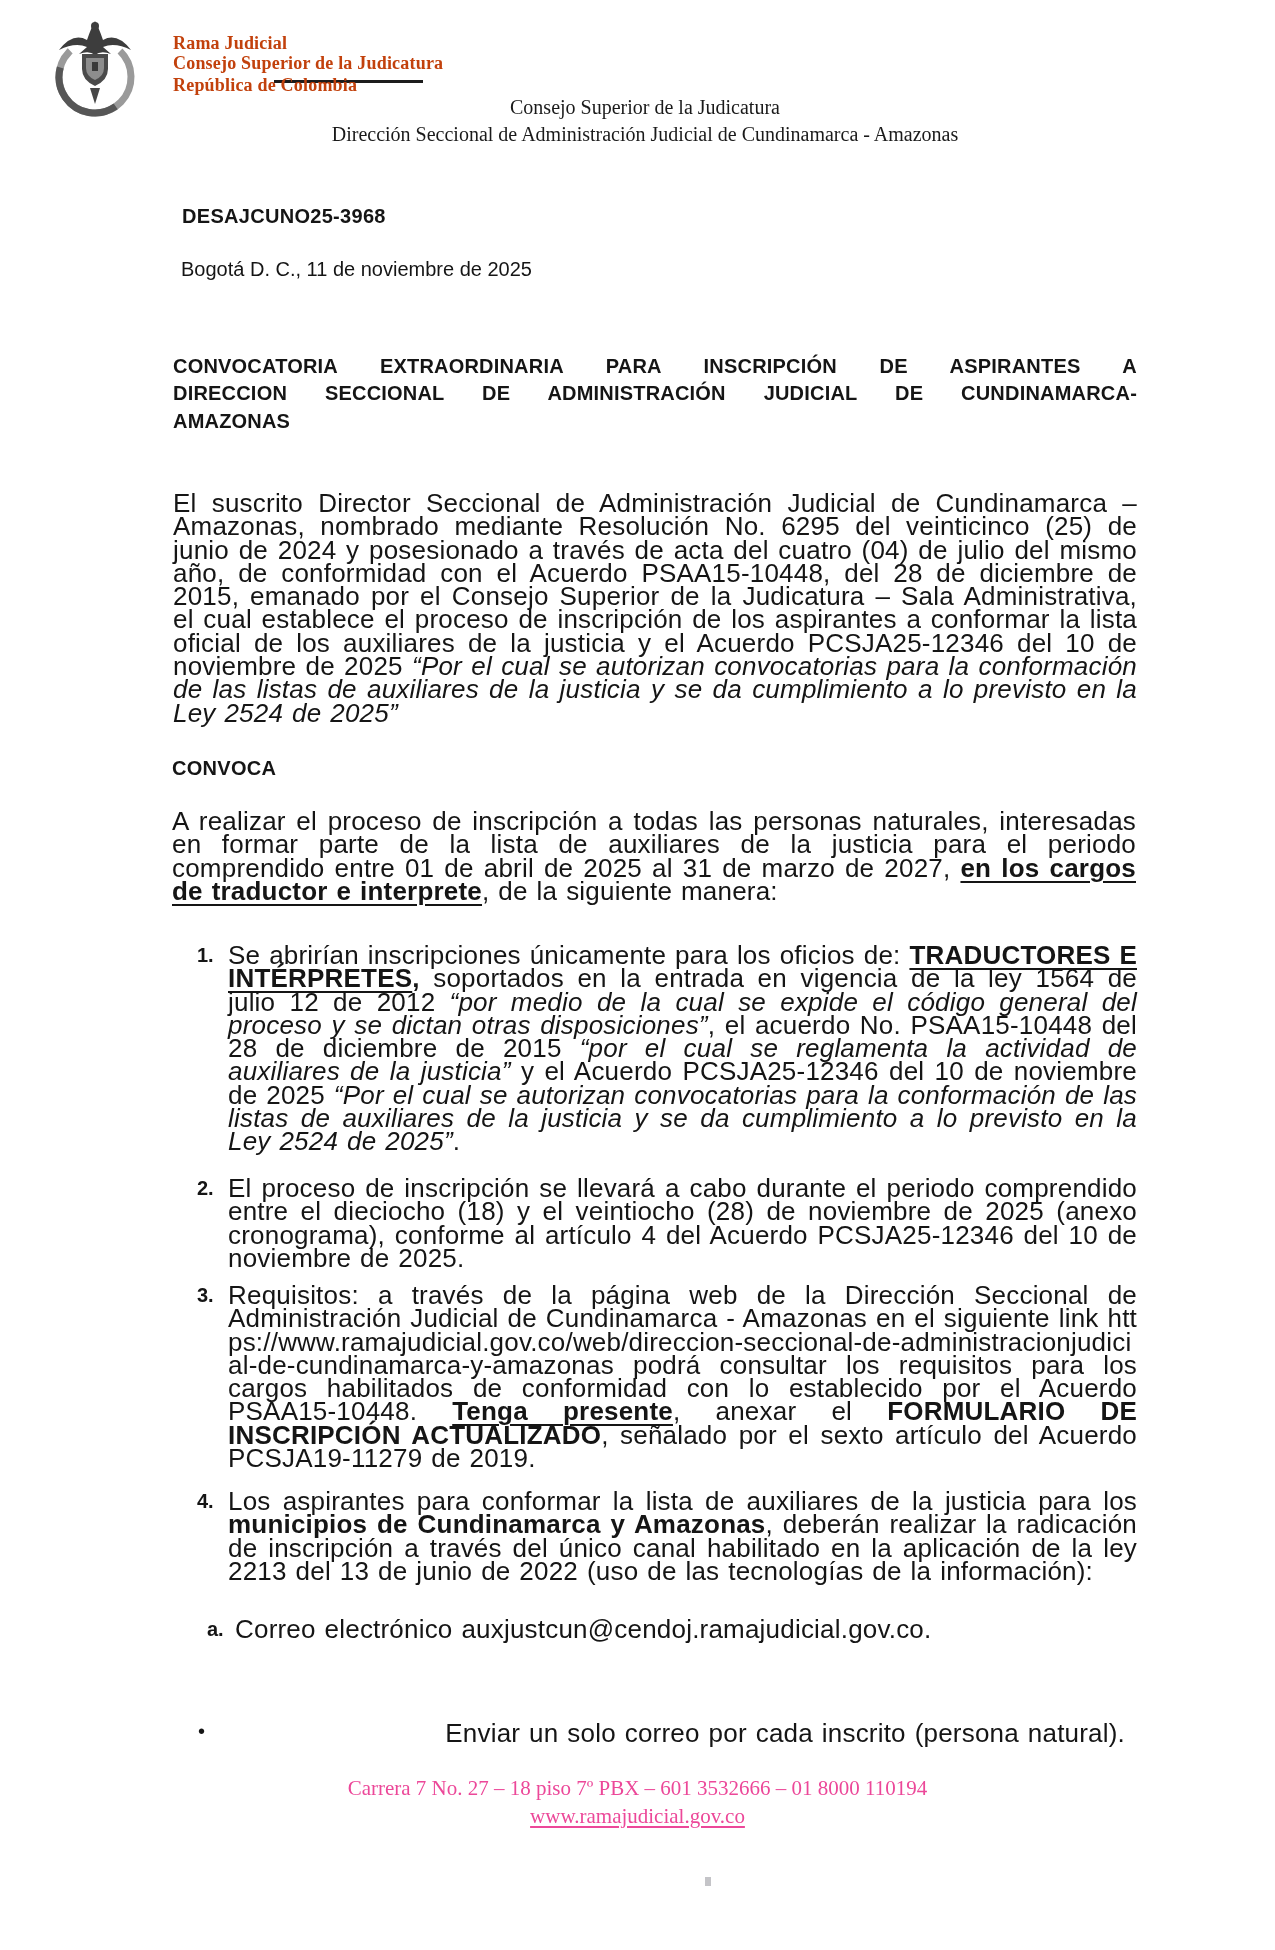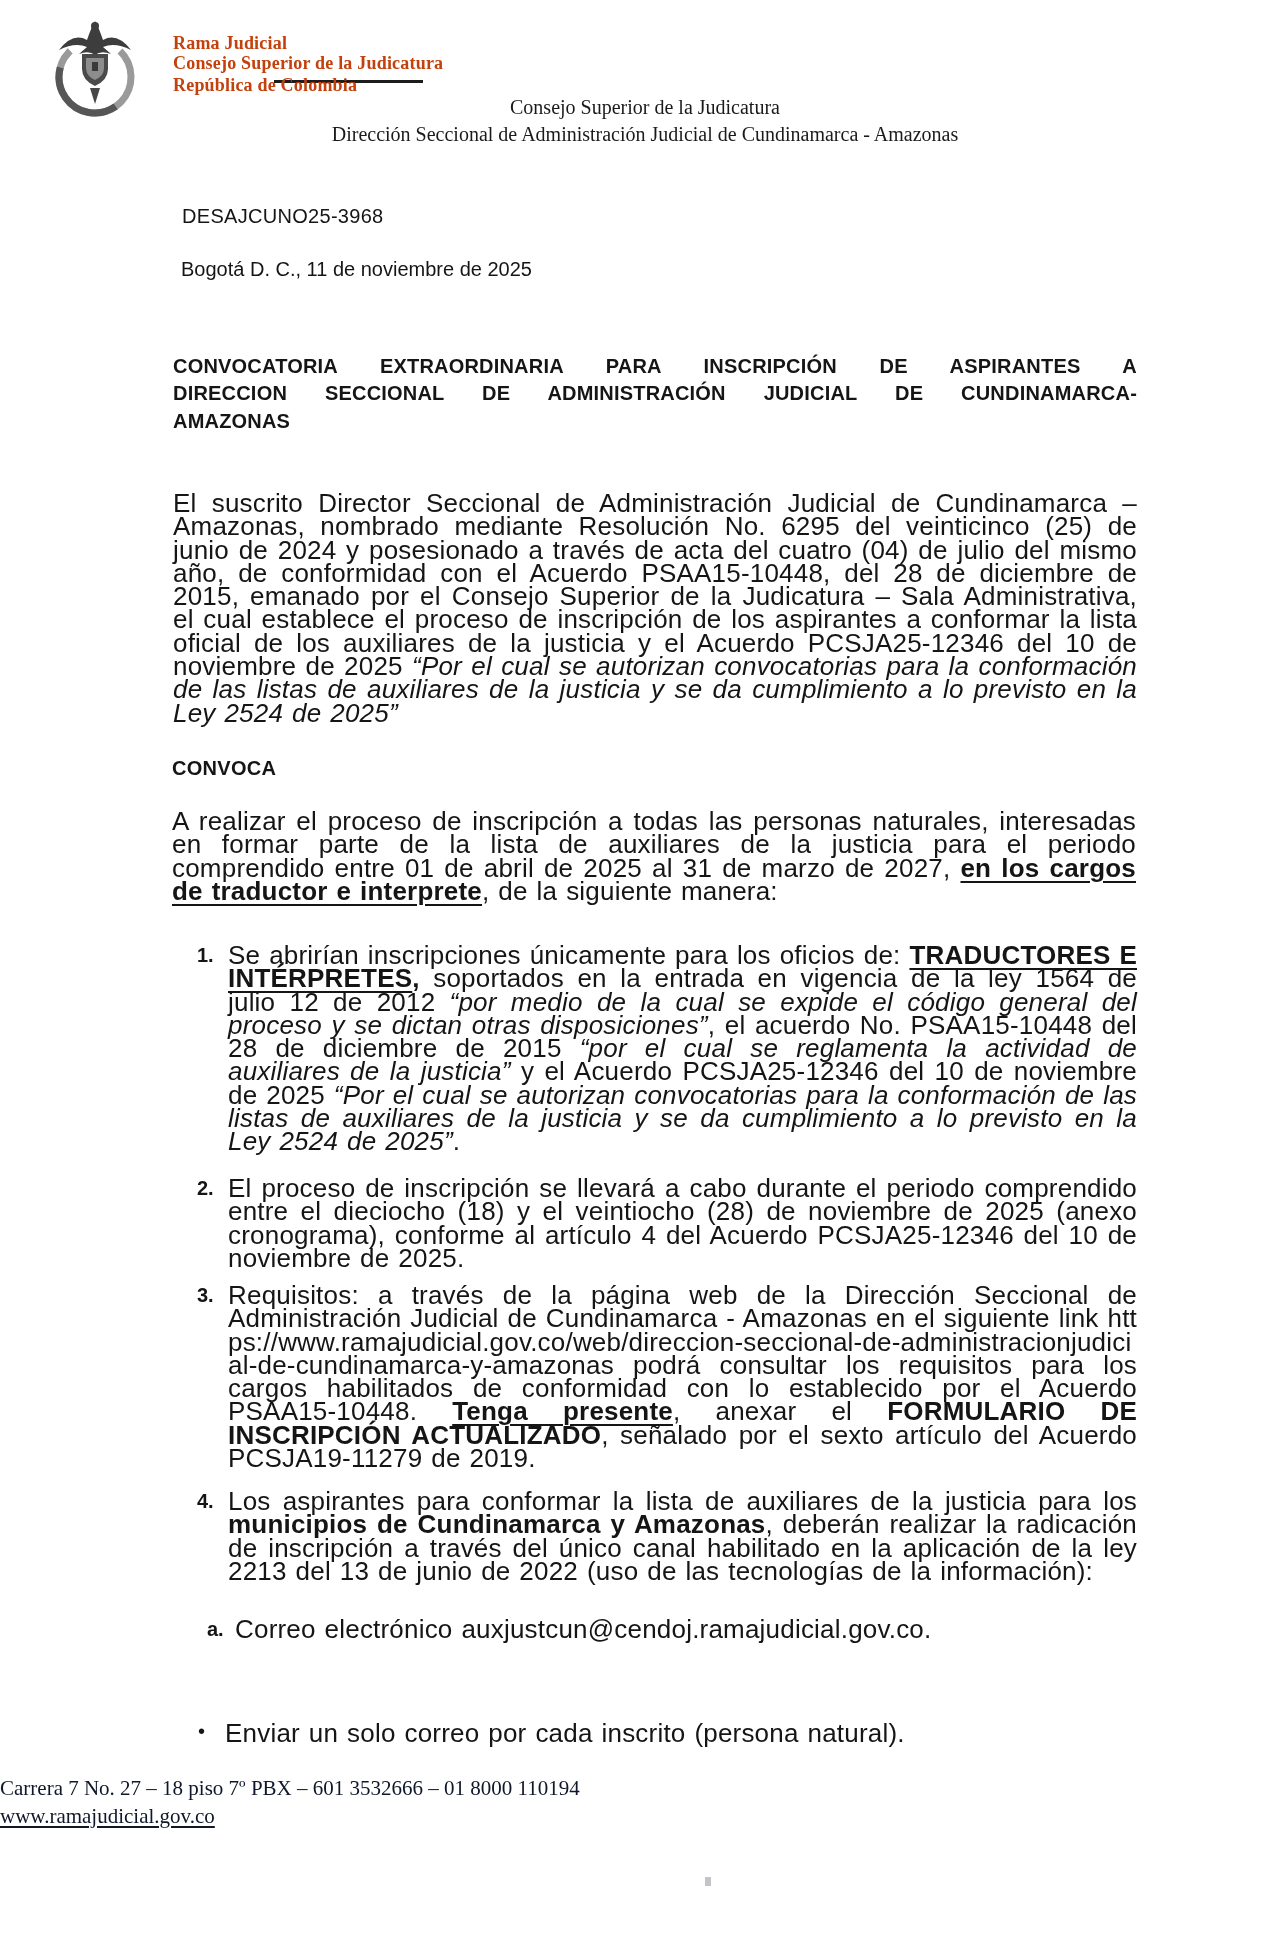--- a/index.html
+++ b/index.html
@@ -33,21 +33,21 @@
   }
 
   
   .body-text{
     font-size:26px;
     line-height:23.3px;
     letter-spacing:0.2px;
     word-spacing:1.5px;
     text-align:justify;
   }
-  .ref-num{font-weight:400;font-size:20px;letter-spacing:0.3px;text-align:right;}
+  .ref-num{font-weight:700;font-size:20px;letter-spacing:0.3px;text-align:right;}
   .date-line{font-size:20px;}
   .title-block{width:964px;}
   .title-line{
     font-weight:700;
     font-size:20px;
     line-height:27.4px;
     letter-spacing:0.2px;
     text-align:justify;
     text-align-last:justify;
     white-space:nowrap0;
@@ -76,24 +76,24 @@
     font-weight:700;font-size:20px;
   }
   .bullet-marker{
     position:absolute;left:-27px;top:-2px;
     font-size:20px;
   }
 
   
   .footer-line{
     width:100%;
-    text-align:left;
+    text-align:center;
     font-family:"Liberation Serif", serif;
     font-size:21px;
-    color:#0f172a;
+    color:#ec4899;
   }
   .footer-link{text-decoration:underline;text-underline-offset:3px;}
 
   .artifact{background:#c4c4c8;width:6px;height:9px;}
 </style>
 </head>
 <body>
 
 <div class="page">
 
@@ -159,21 +159,21 @@
   </div>
 
   <div class="abs" style="left:235px;top:1618px;width:905px;">
     <span class="sub-letter">a.</span>
     <div class="body-text" style="text-align:left;"><span class="seg-normal">Correo electrónico auxjustcun@cendoj.ramajudicial.gov.co.</span></div>
   </div>
 
 
   <div class="abs" style="left:225px;top:1722px;width:900px;">
     <span class="bullet-marker">•</span>
-    <div class="body-text" style="text-align:left;">Enviar un solo correo por cada inscrito (persona natural).</div>
+    <div class="body-text" style="text-align:right;">Enviar un solo correo por cada inscrito (persona natural).</div>
   </div>
 
   <div class="abs footer-line" style="left:0;top:1776px;">Carrera 7 No. 27 – 18 piso 7º PBX – 601 3532666 – 01 8000 110194</div>
   <div class="abs footer-line" style="left:0;top:1804px;">
     <span class="footer-link">www.ramajudicial.gov.co</span>
   </div>
 
   <div class="abs artifact" style="left:705px;top:1877px;"></div>
 
 </div>

